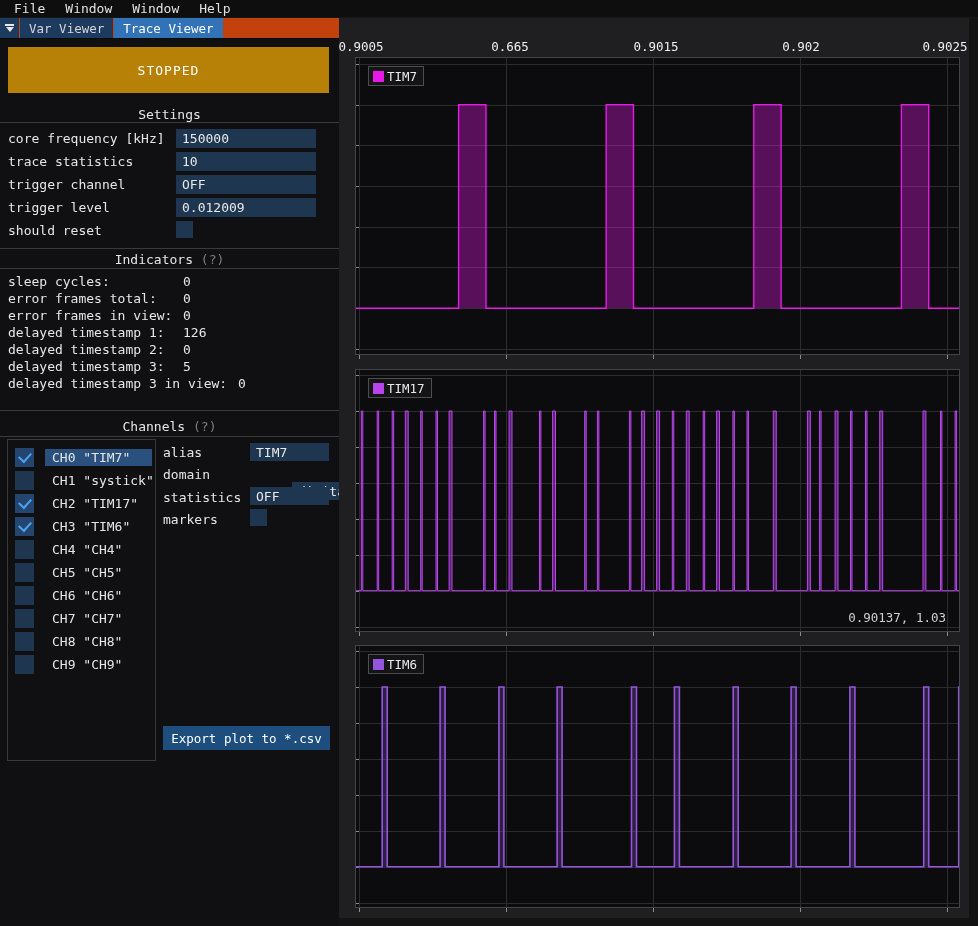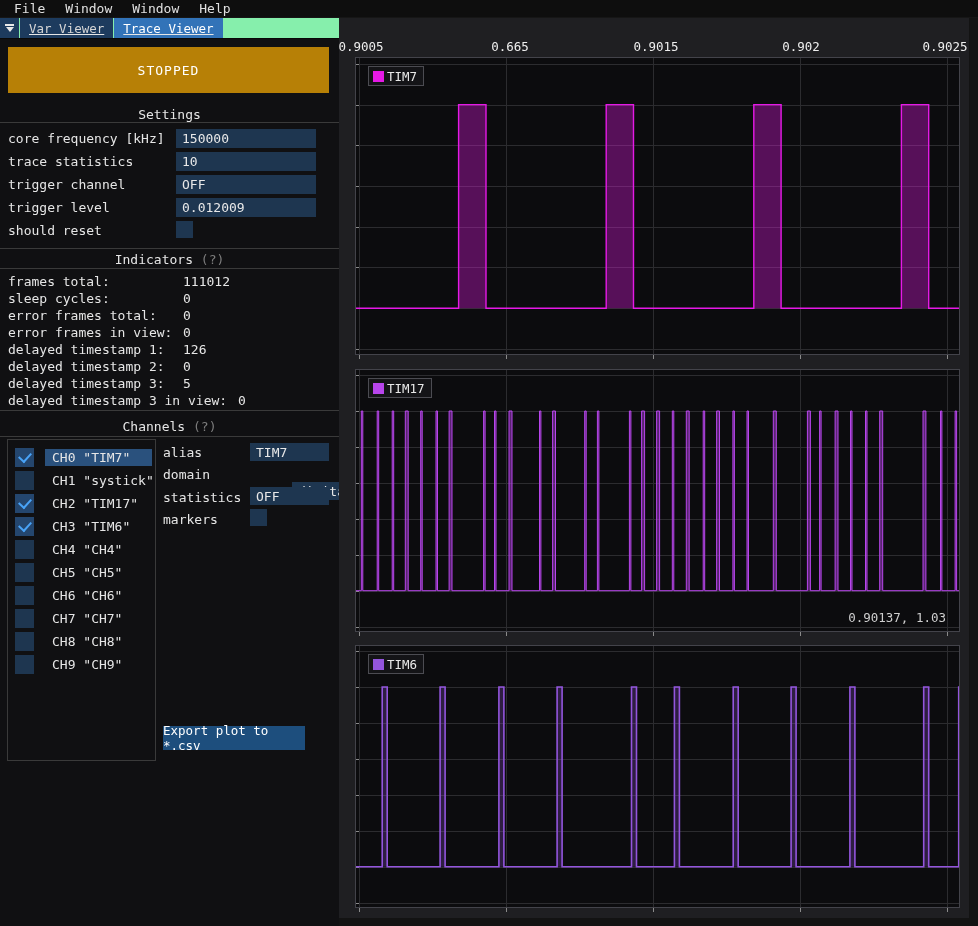--- a/index.html
+++ b/index.html
@@ -8,22 +8,22 @@
     background:#0d0d0d;color:#e6e6e6;
     font-family:"DejaVu Sans Mono","Liberation Mono",monospace;
     font-size:13px;
   }
   
   .menubar{position:absolute;top:0;left:0;width:100%;height:18px;background:#0e0e0e;
     display:flex;align-items:center;padding-left:4px;box-sizing:border-box;border-bottom:1px solid #161616;}
   .menu-item{padding:3px 10px;color:#e0e0e0;cursor:default;}
   
   .left-panel{position:absolute;top:18px;left:0;width:339px;bottom:0;background:#101012;}
-  .tabbar{position:absolute;top:0;left:0;width:100%;height:21px;background:#86efac;
-    display:flex;border-bottom:1px solid #090909;box-sizing:border-box;text-decoration:underline;}
+  .tabbar{position:absolute;top:0;left:0;width:100%;height:21px;background:#c2410c;
+    display:flex;border-bottom:1px solid #090909;box-sizing:border-box;}
   .tab-list-btn{width:19px;display:flex;flex-direction:column;align-items:center;justify-content:center;
     background:#1d3b5e;margin-right:1px;}
   .arrow-bar{width:9px;height:2px;background:#e8e8e8;margin-bottom:1px;}
   .arrow-tri{width:0;height:0;border-left:4.5px solid transparent;border-right:4.5px solid transparent;
     border-top:5px solid #e8e8e8;}
   .tab{padding:0 9px;display:flex;align-items:center;background:#1d3b5e;color:#d6d6d6;
     margin-right:1px;font-size:12.5px;}
   .tab.active{background:#3273b8;color:#ffffff;}
   .stop-btn{position:absolute;left:8px;top:29px;width:321px;height:46px;background:#b78006;
     color:#ffffff;display:flex;align-items:center;justify-content:center;letter-spacing:1px;}
@@ -47,21 +47,21 @@
     border:1px solid #3a3a3a;box-sizing:border-box;padding:8px 0 0 7px;overflow:hidden;}
   .ch-row{display:flex;height:19px;margin-bottom:4px;align-items:flex-start;}
   .ch-cb{width:19px;height:19px;flex:0 0 19px;}
   .ch-cb .checkmark{width:6px;height:10px;margin-top:2px;}
   .ch-label{flex:1;margin-left:11px;margin-right:3px;height:17px;line-height:17px;margin-top:1px;
     padding-left:7px;white-space:nowrap;overflow:hidden;}
   .ch-label.selected{background:#2a517d;}
   .detail-label{position:absolute;left:163px;white-space:nowrap;}
   .detail-input{position:absolute;left:250px;width:79px;height:18px;background:#1e3650;border:none;
     outline:none;color:#e8e8e8;font:inherit;padding:0 6px;box-sizing:border-box;}
-  .export-btn{position:absolute;left:163px;top:708px;width:142px;height:24px;background:#1d4e7d;
+  .export-btn{position:absolute;left:163px;top:708px;width:167px;height:24px;background:#1d4e7d;
     color:#ffffff;display:flex;align-items:center;justify-content:center;font-size:12.5px;}
   
   .right-panel{position:absolute;left:339px;top:18px;width:639px;bottom:0;background:#1f1f22;overflow:hidden;}
   .right-rim{position:absolute;right:0;top:0;bottom:0;width:9px;background:#131313;}
   .bottom-rim{position:absolute;left:0;right:0;bottom:0;height:8px;background:#131313;}
   .xtick-label{position:absolute;top:21px;transform:translateX(-50%);font-size:12.5px;color:#eeeeee;white-space:nowrap;}
   .plot{position:absolute;left:16px;width:605px;}
   .plot svg{position:absolute;left:0;top:0;display:block;}
   .plot0{top:39px;height:303px;}
   .plot1{top:351px;height:268px;}
@@ -126,24 +126,20 @@
     <span class="set-label">should reset</span>
     <div class="checkbox" style="position:absolute;left:176px;top:0"></div>
   </div>
 
   <div class="hsep" style="top:230px"></div>
   <div class="section-header" style="top:234px">
     <span>Indicators</span> <span class="help">(?)</span>
   </div>
   <div class="hsep" style="top:250px"></div>
   <div class="ind-rows">
-      <div class="ind-row">
-        <span class="ind-label">frames total:</span>
-        <span class="ind-value">111012</span>
-      </div>
       <div class="ind-row">
         <span class="ind-label">sleep cycles:</span>
         <span class="ind-value">0</span>
       </div>
       <div class="ind-row">
         <span class="ind-label">error frames total:</span>
         <span class="ind-value">0</span>
       </div>
       <div class="ind-row">
         <span class="ind-label">error frames in view:</span>

